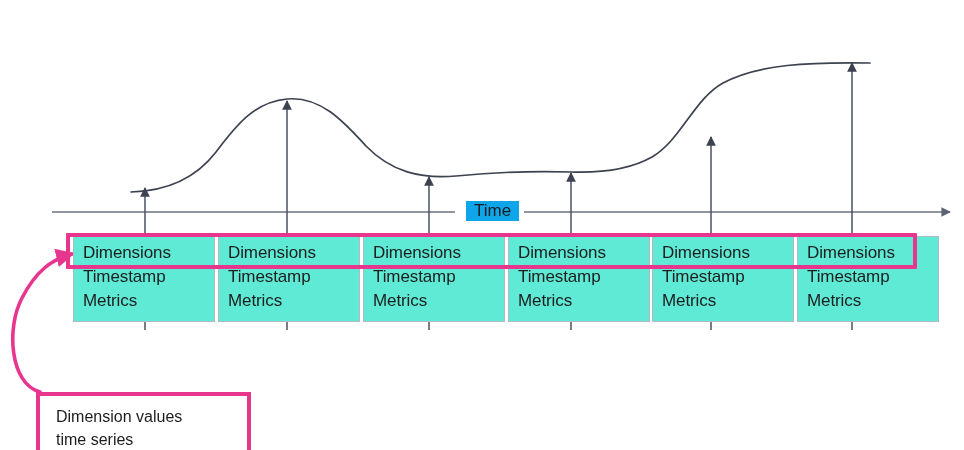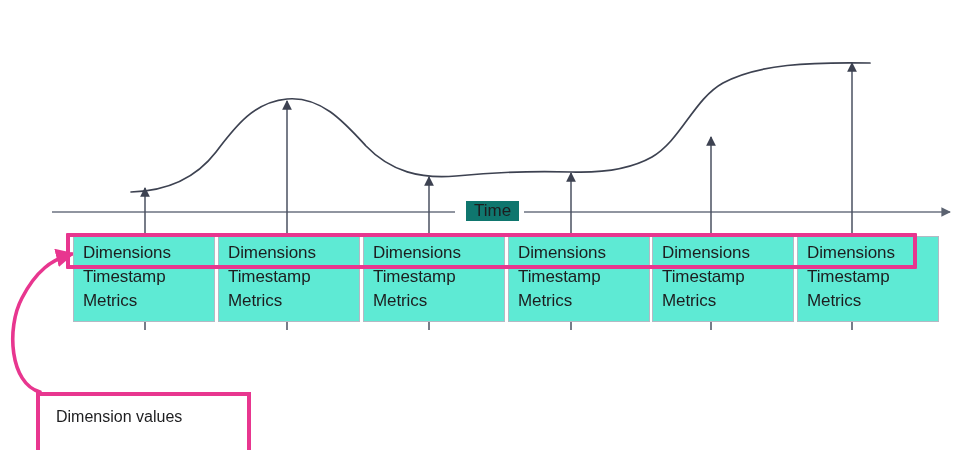--- a/index.html
+++ b/index.html
@@ -65,21 +65,21 @@
     color: #1d1d1f;
     white-space: nowrap;
   }
 
   
   #time-axis-label {
     position: absolute;
     font-size: 17px;
     line-height: 20px;
     color: #1d1d1f;
-    background: #0f766e;
+    background: #0ea5e9;
     padding: 0 8px;
     white-space: nowrap;
   }
 </style>
 </head>
 <body>
 
 <div id="canvas">
 
   <svg id="vector-layer" viewBox="0 0 964 450" width="964" height="450" xmlns="http://www.w3.org/2000/svg">
@@ -149,15 +149,16 @@
   <div class="record-box" style="left:797px; top:236px; width:142px; height:86px;">
     <div class="record-line">Dimensions</div>
     <div class="record-line">Timestamp</div>
     <div class="record-line">Metrics</div>
   </div>
 
   <div id="dimension-highlight" style="left:66px; top:233px; width:851px; height:36px;"></div>
 
   <div id="callout-box" style="left:36px; top:344px; width:215px; height:104px;margin-top:48px;">
     <div class="callout-line">Dimension values</div>
+    <div class="callout-line">time series</div>
   </div>
 
 </div>
 
 </body></html>

